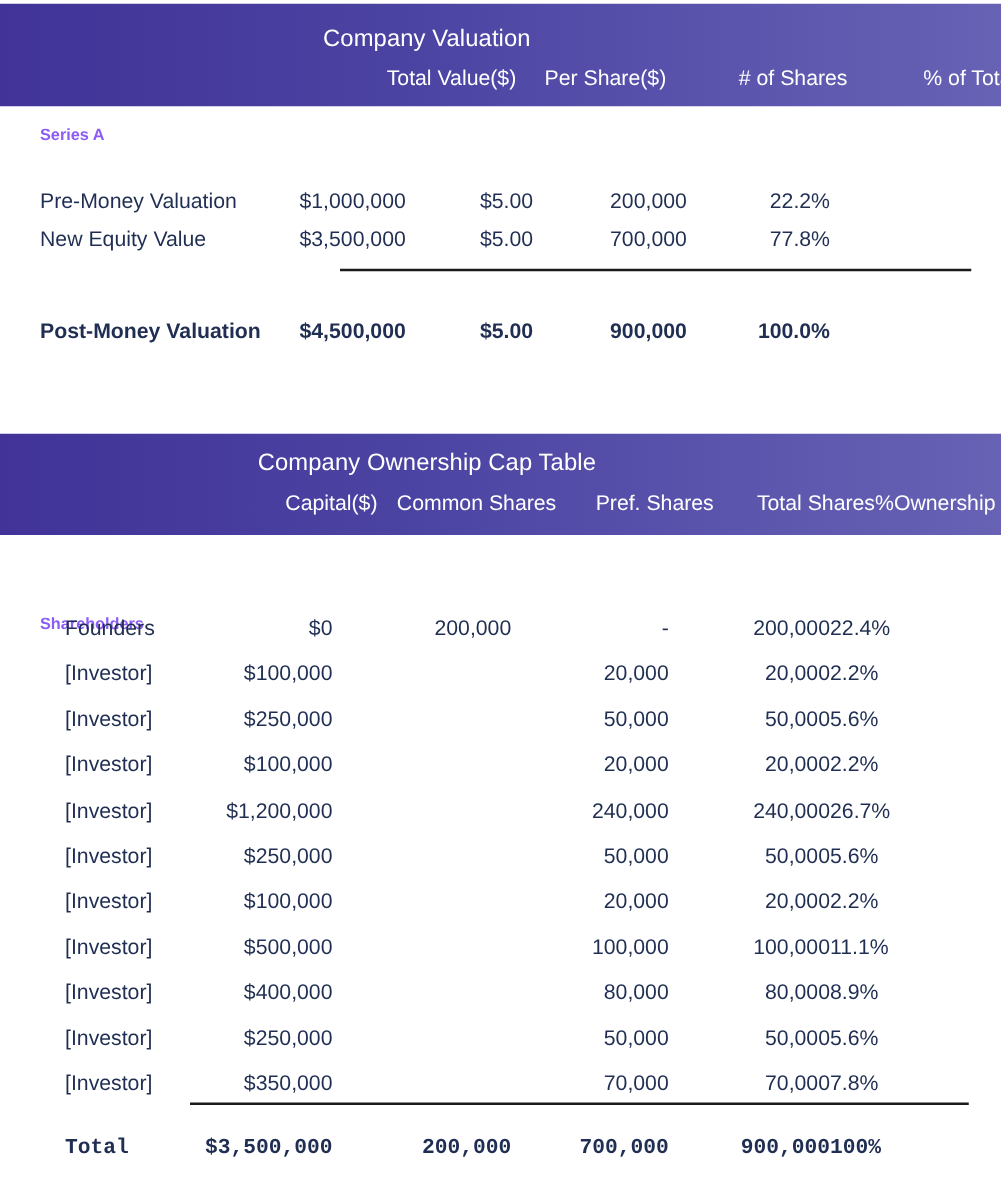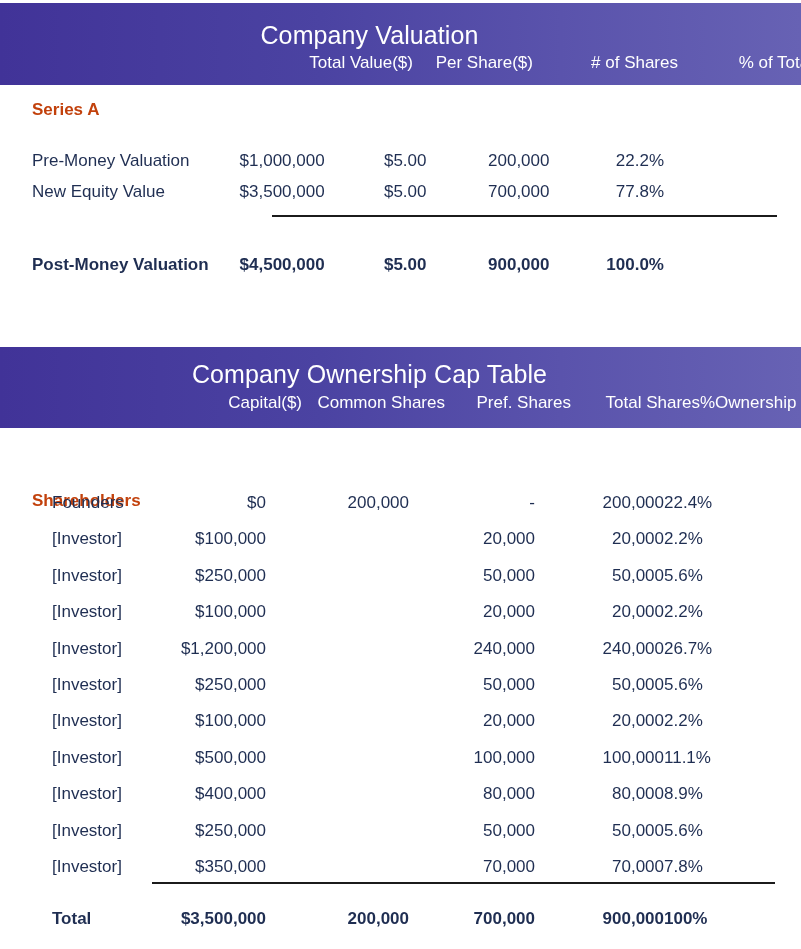--- a/index.html
+++ b/index.html
@@ -30,26 +30,25 @@
     width: 801px;
     background: linear-gradient(90deg, #413398 0%, #4b43a2 40%, #5a53ac 70%, #6762b4 100%);
     color: #ffffff;
     box-sizing: border-box;
   }
   .band-title {
     position: absolute;
     left: 0;
     width: 683px;
     text-align: center;
-    font-size: 25px;
+    font-size: 19px;
     font-weight: 400;
     letter-spacing: 0.1px;
     color: #ffffff;
     white-space: nowrap;
-    margin-left: 28px;
   }
   .band-cols {
     position: absolute;
     left: 0;
     width: 801px;
     display: flex;
     font-size: 17px;
     font-weight: 400;
     color: #ffffff;
     box-sizing: border-box;
@@ -75,23 +74,23 @@
   .t1-c1 { width: 135px; text-align: right; }
   .t1-c2 { width: 120px; text-align: right; }
   .t1-c3 { width: 145px; text-align: right; }
   .t1-c4 { width: 135px; text-align: right; }
 
   #t1-header-cols .t1-c0 { text-align: left; }
 
   .section-label {
     position: absolute;
     left: 32px;
-    font-size: 17px;
+    font-size: 13px;
     font-weight: 700;
-    color: #c2410c;
+    color: #8b5cf6;
     white-space: nowrap;
   }
 
   .rule {
     position: absolute;
     background: #1b1b1b;
     height: 2px;
   }
 
   .bold { font-weight: 700; margin-top: 27px; }
@@ -264,21 +263,21 @@
         <div class="t2-c1">$350,000</div>
         <div class="t2-c2"></div>
         <div class="t2-c3">70,000</div>
         <div class="t2-c4">70,000</div>
         <div class="t2-c5">7.8%</div>
       </div>
     </div>
 
   <div class="rule" style="top:882px; left:152px; width:623px;"></div>
 
-  <div class="t2-row bold" style="top:882px;">
+  <div class="t2-row bold" style="top:882px;font-family:Liberation Mono, monospace;">
     <div class="t2-c0">Total</div>
     <div class="t2-c1">$3,500,000</div>
     <div class="t2-c2">200,000</div>
     <div class="t2-c3">700,000</div>
     <div class="t2-c4">900,000</div>
     <div class="t2-c5">100%</div>
   </div>
 
 </div>
 

